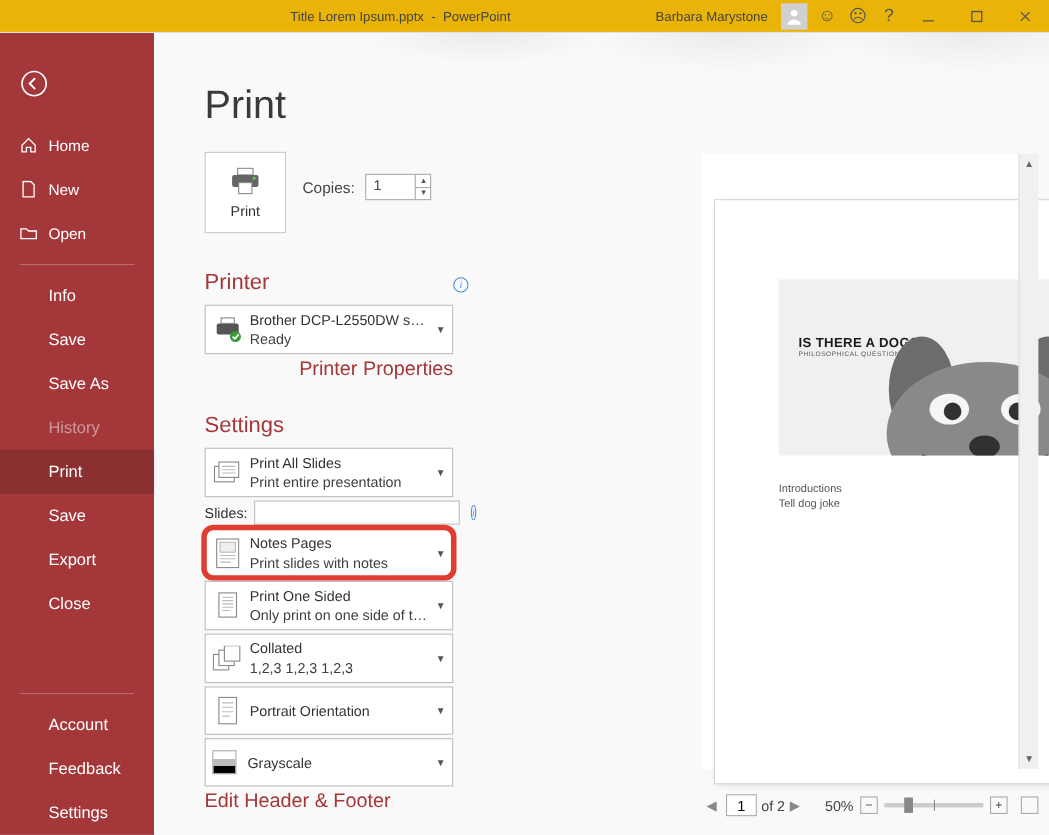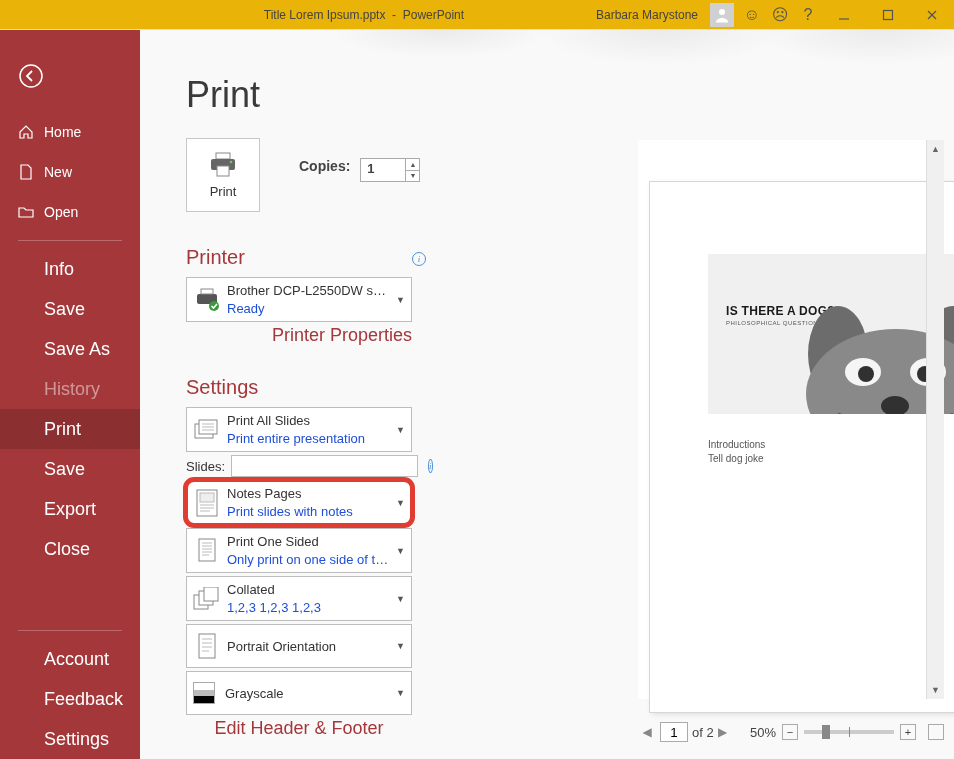--- a/index.html
+++ b/index.html
@@ -21,21 +21,21 @@
   .sidebar {
     width: 140px; background: #a4373a; color: #fff; display: flex; flex-direction: column;
     padding-top: 26px;
   }
   .sidebar .sbtn {
     display: flex; align-items: center; gap: 10px; padding: 8px 18px; font-size: 14px;
     cursor: pointer; height: 40px;
   }
   .sidebar .sbtn.back { margin-bottom: 16px; }
   .sidebar .sep { height: 1px; background: rgba(255,255,255,0.25); margin: 8px 18px; }
-  .sidebar .sbtn.sub { padding-left: 44px; font-size: 18px; }
+  .sidebar .sbtn.sub { padding-left: 44px; font-size: 15px; }
   .sidebar .sbtn.active { background: #8b2f31; }
   .sidebar .sbtn.disabled { color: rgba(255,255,255,0.48); }
   .sidebar .spacer { flex: 1; }
 
   .content {
     flex: 1; position: relative; background: #f9f9f9;
   }
   .content::before {
     content: ""; position: absolute; left: 0; top: 0; right: 0; height: 60px;
     background: radial-gradient(ellipse 160px 40px at 300px 0, rgba(0,0,0,0.06), transparent 70%),
@@ -45,43 +45,43 @@
   }
   .left-pane {
     position: absolute; left: 46px; top: 44px; width: 240px;
   }
   h1.page-title { font-size: 36px; font-weight: 300; color: #3a3a3a; margin-bottom: 22px; }
   .print-big {
     width: 74px; height: 74px; border: 1px solid #c8c8c8; background: #fff;
     display: flex; flex-direction: column; align-items: center; justify-content: center; gap: 6px;
     font-size: 13px; color: #333;
   }
-  .copies-row { position: absolute; left: 113px; top: 20px; display: flex; gap: 10px; font-size: 14px; color: #444; font-weight: bold; }
+  .copies-row { position: absolute; left: 89px; top: 20px; display: flex; align-items: center; gap: 10px; font-size: 14px; color: #444; }
   .copies-input {
     width: 60px; height: 24px; border: 1px solid #aaa; padding: 2px 16px 2px 6px; font-size: 13px; position: relative; background: #fff;
   }
   .spinner { position: absolute; right: 0; top: 0; width: 14px; height: 100%; border-left: 1px solid #aaa; display: flex; flex-direction: column; }
   .spinner div { flex: 1; display: flex; align-items: center; justify-content: center; font-size: 7px; color: #555; }
   .spinner div:first-child { border-bottom: 1px solid #aaa; }
 
   .section-hdr { font-size: 20px; font-weight: 400; color: #a4373a; margin-top: 30px; margin-bottom: 8px; position: relative; }
   .info-dot { position: absolute; right: 0; top: 6px; width: 14px; height: 14px; border: 1px solid #4a90d9; border-radius: 50%; color: #4a90d9; font-size: 9px; display: flex; align-items: center; justify-content: center; font-style: italic; font-family: Georgia, serif; }
 
   .dd {
     width: 226px; min-height: 44px; border: 1px solid #bdbdbd; background: #fff; display: flex; align-items: center;
     padding: 4px 22px 4px 6px; position: relative; margin-bottom: 3px;
   }
   .dd.highlight { outline: 5px solid #e03c31; outline-offset: -2px; border-radius: 8px; }
   .dd .icon { width: 28px; height: 30px; display: flex; align-items: center; justify-content: center; margin-right: 6px; flex-shrink: 0; }
   .dd .text { flex: 1; font-size: 13px; color: #333; line-height: 1.35; overflow: hidden; }
   .dd .text .line1 { white-space: nowrap; overflow: hidden; text-overflow: ellipsis; }
-  .dd .text .line2 { white-space: nowrap; overflow: hidden; text-overflow: ellipsis; color: #1d4ed8; }
+  .dd .text .line2 { white-space: nowrap; overflow: hidden; text-overflow: ellipsis; color: #404040; }
   .dd .caret { position: absolute; right: 6px; top: 50%; transform: translateY(-50%); font-size: 9px; color: #555; }
   .link { color: #a4373a; font-size: 18px; text-align: right; width: 226px; margin-top: 2px; cursor: pointer; }
-  .link.center { text-align: center; }
+  .link.center { text-align: left; }
   .slides-row { display: flex; align-items: center; gap: 6px; margin-bottom: 3px; position: relative; }
   .slides-row label { font-size: 13px; color: #333; }
   .slides-row input { flex:1; height: 22px; border: 1px solid #bdbdbd; padding: 2px 4px; background: #fff;}
   .slides-row .info-dot { position: static; margin-left: 4px; }
   .dd.color .swatch { width: 22px; height: 22px; background: linear-gradient(#fff 0 33%, #bbb 33% 66%, #000 66% 100%); border: 1px solid #aaa; margin-right: 10px; }
 
   .preview-area {
     position: absolute; left: 498px; top: 110px; right: 10px; bottom: 60px;
     background: #fff;
   }

